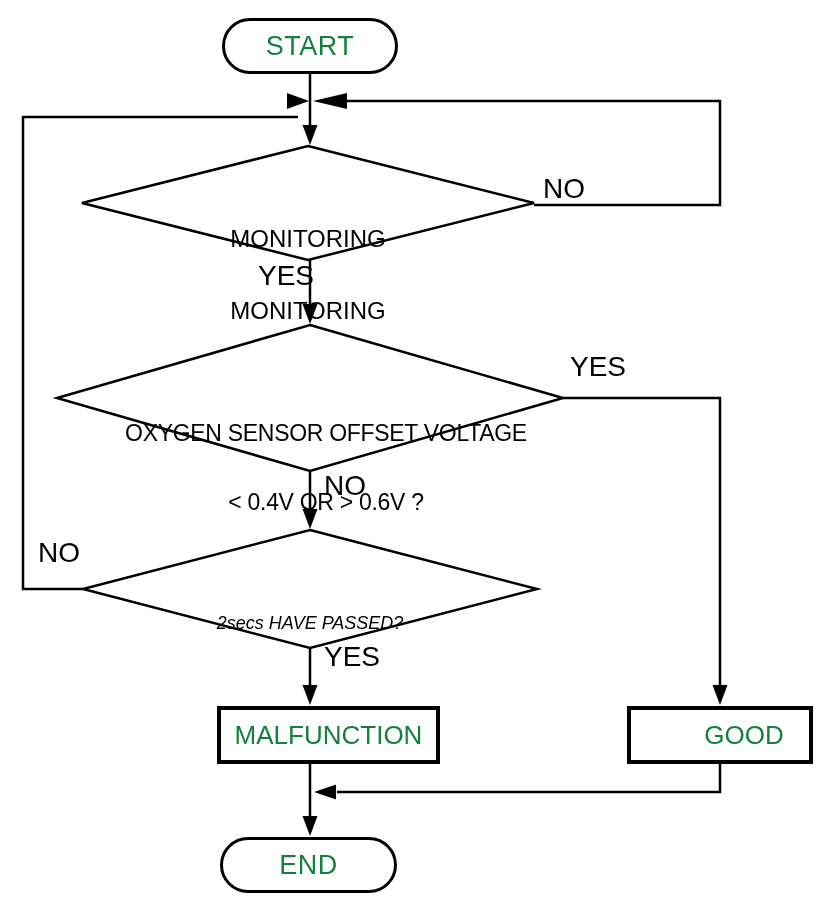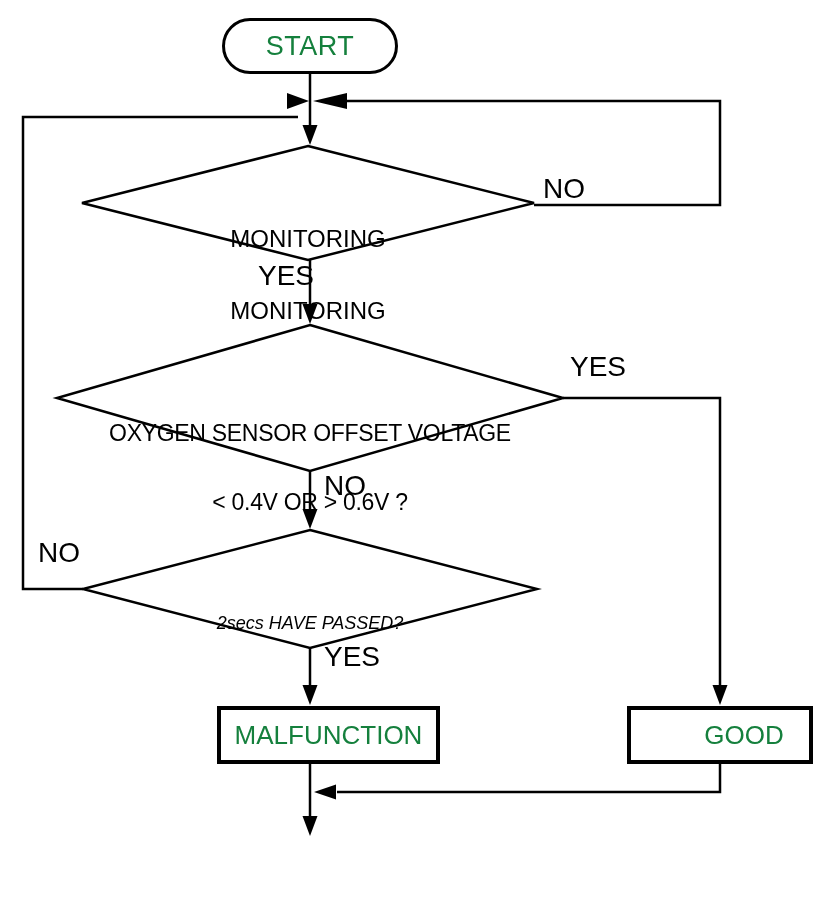--- a/index.html
+++ b/index.html
@@ -34,21 +34,21 @@
     font-size: 26px;
   }
   .dlabel {
     position: absolute;
     width: 500px;
     text-align: center;
     white-space: pre;
   }
   .dlabel span { display: block; }
   .d1 { left: 58px;  top: 179px; font-size: 24px; line-height: 24px; }
-  .d2 { left: 60px;  top: 376px; font-size: 23px; line-height: 23px; letter-spacing: -0.3px; }
+  .d2 { left: 76px;  top: 376px; font-size: 23px; line-height: 23px; letter-spacing: -0.3px; }
   .d3 { left: 60px;  top: 558px; font-size: 18px; line-height: 26px; font-style: italic; }
   .elabel {
     position: absolute;
     font-size: 28px;
     line-height: 24px;
     white-space: nowrap;
   }
   #start       { left: 222px; top: 18px;  width: 176px; height: 56px; }
   #end         { left: 220px; top: 837px; width: 177px; height: 56px; }
   #malfunction { left: 217px; top: 706px; width: 223px; height: 58px; }
@@ -119,20 +119,23 @@
   </div>
 
   <div class="node process" id="malfunction">
     <span>MALFUNCTION</span>
   </div>
 
   <div class="node process" id="good">
     <span>GOOD</span>
   </div>
 
+  <div class="node terminator" id="end">
+    <span>END</span>
+  </div>
 
   <div class="dlabel d1">
     <span>MONITORING</span>
     <span>MONITORING</span>
   </div>
 
   <div class="dlabel d2">
     <span>OXYGEN SENSOR OFFSET VOLTAGE</span>
     <span>&lt; 0.4V OR &gt; 0.6V ?</span>
   </div>

